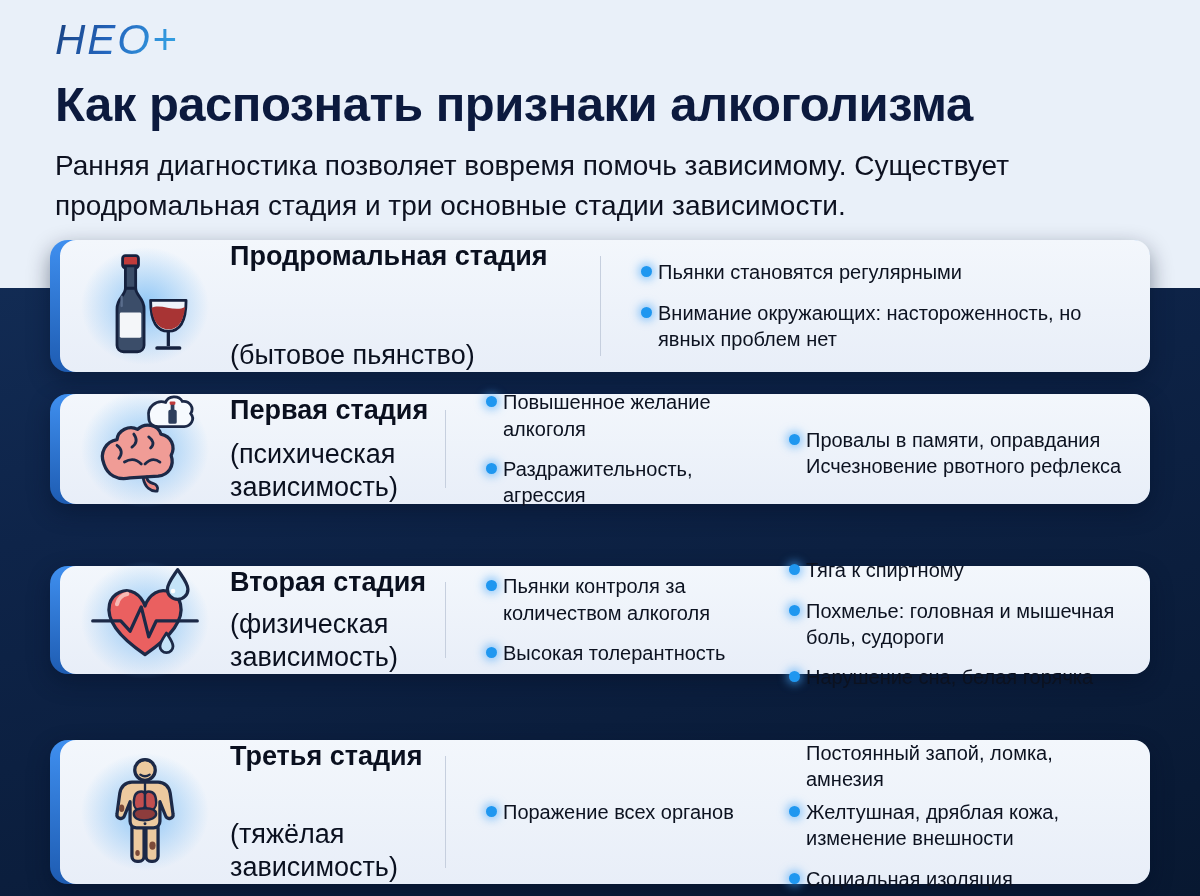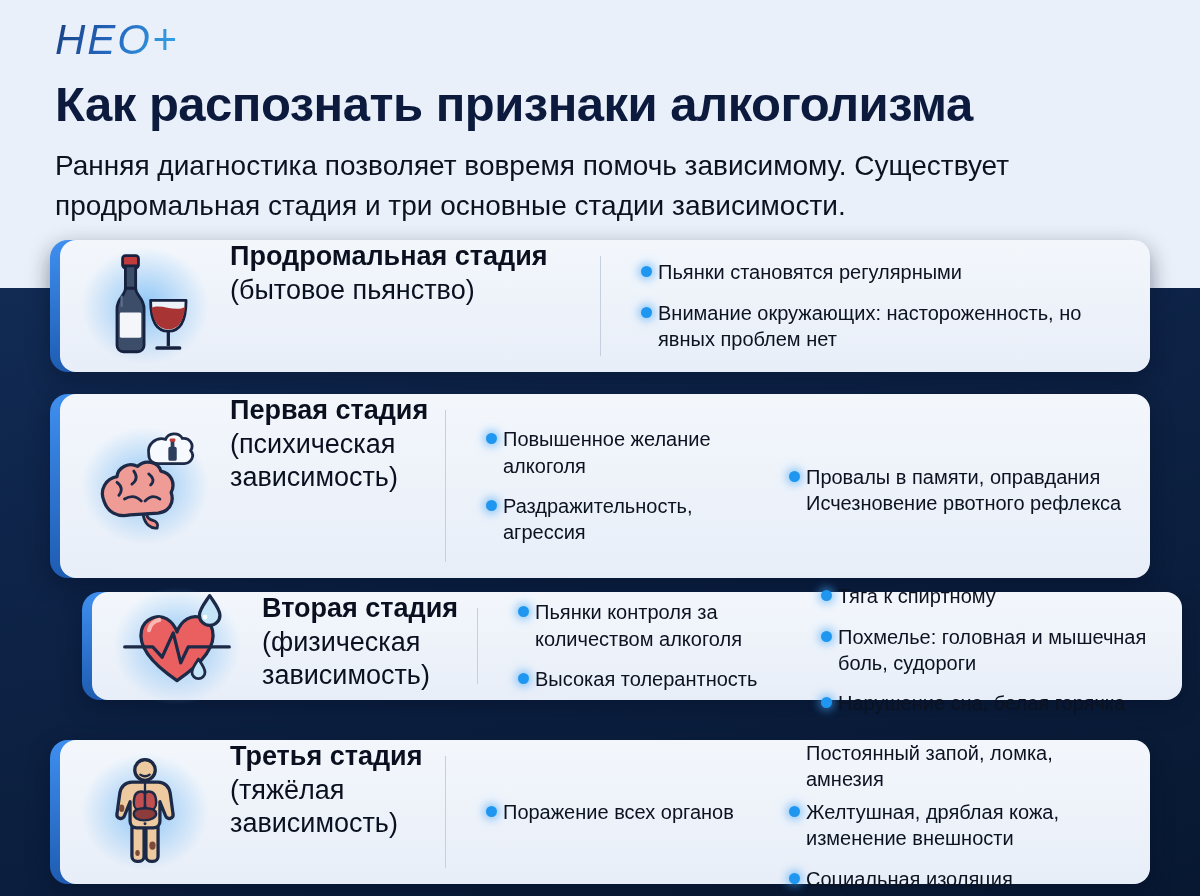--- a/index.html
+++ b/index.html
@@ -34,22 +34,22 @@
   }
 
   
   .card {
     position:absolute; left:50px; width:1100px;
     border-radius:18px;
     background:linear-gradient(180deg,#3f8fef 0%,#1e5cb2 100%);
     box-shadow:0 8px 22px rgba(5,15,40,.45);
   }
   .card1 { top:240px; height:132px; }
-  .card2 { top:394px; height:184px; }
-  .card3 { top:592px; height:108px;margin-left:32px; }
+  .card2 { top:394px; height:110px; }
+  .card3 { top:566px; height:108px; }
   .card4 { top:740px; height:144px; }
 
   .card-body {
     position:absolute; top:0; right:0; bottom:0; left:10px;
     border-radius:16px;
     background:linear-gradient(180deg,#f3f7fc 0%,#e8eef8 100%);
     display:flex; align-items:stretch;
   }
 
   .icon-box {
@@ -58,21 +58,21 @@
     position:relative;
   }
   .icon-box::before {
     content:""; position:absolute; width:128px; height:118px;
     border-radius:50%;
     background:radial-gradient(closest-side,rgba(125,190,245,.85),rgba(125,190,245,0));
   }
   .icon-box svg { position:relative; }
 
   .title-box {
-    flex:none; display:flex; flex-direction:column; justify-content:flex-start;
+    flex:none; display:flex; flex-direction:column; justify-content:space-between;
     padding-right:6px;
   }
   .card1 .title-box { width:370px; }
   .card2 .title-box, .card3 .title-box, .card4 .title-box { width:215px; }
 
   .stage-name { font-size:27px; font-weight:bold; color:#0a101f; line-height:1.25; white-space:nowrap; }
   .stage-qualifier { font-size:27px; font-weight:400; color:#0a101f; line-height:1.22; }
 
   .vdiv { width:1px; flex:none; background:#c6cfde; margin:16px 0; }
 

